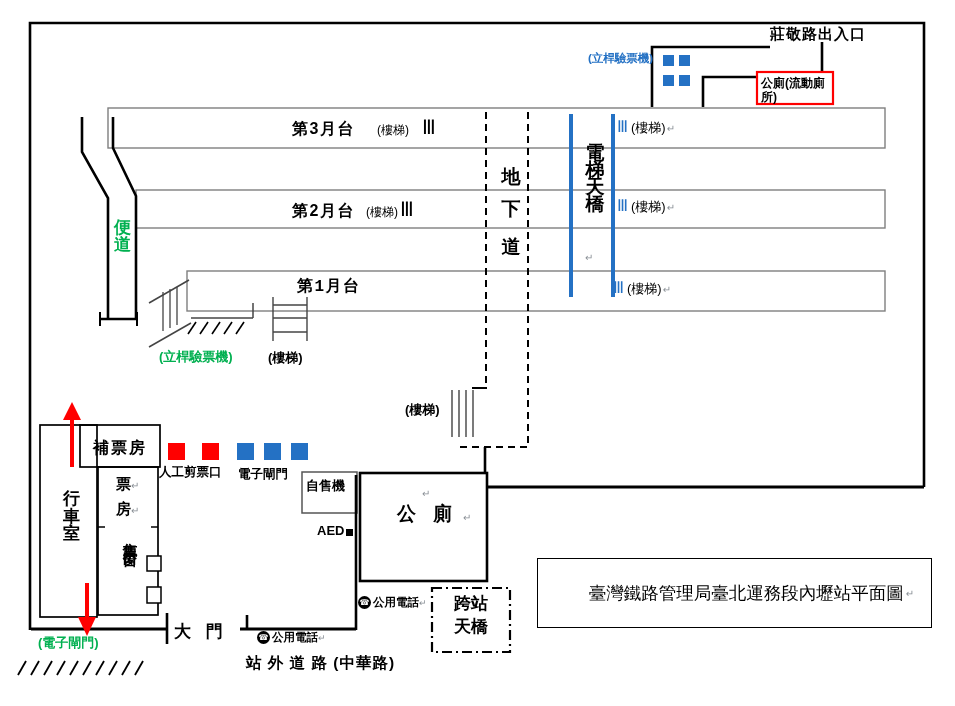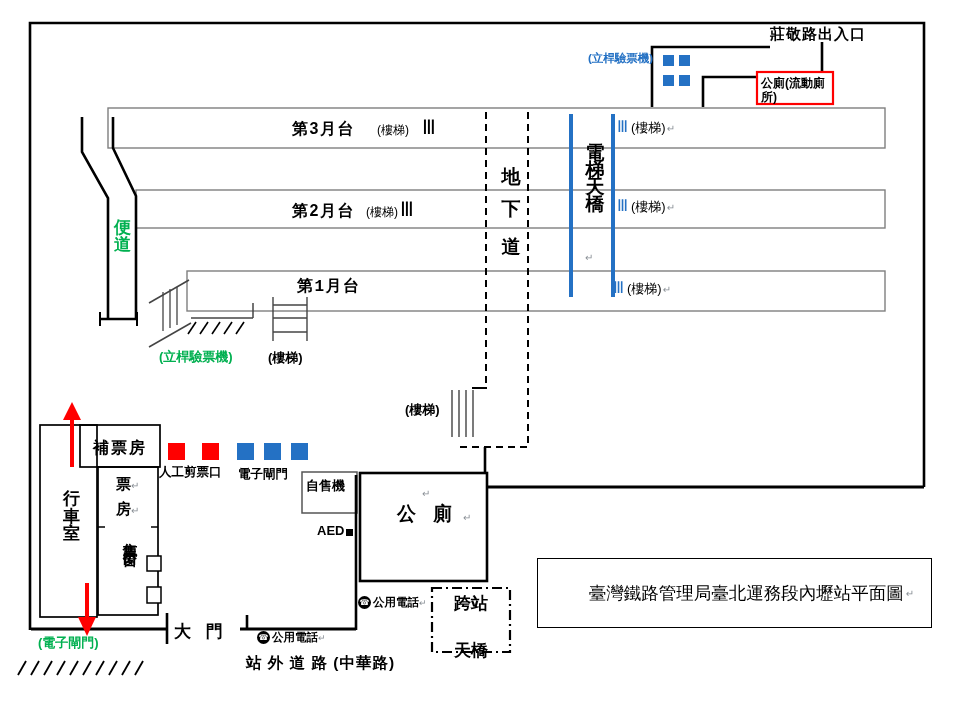--- a/index.html
+++ b/index.html
@@ -194,21 +194,21 @@
     <span class="retmark" style="font-size:9px;">↵</span>
   </div>
   <div class="abs" style="left:257px;top:630px;display:flex;align-items:center;">
     <span class="phone-ic">☎</span>
     <span class="b" style="font-size:11.5px;">公用電話</span>
     <span class="retmark" style="font-size:9px;">↵</span>
   </div>
 
   <div class="abs" style="left:433px;top:592px;width:76px;text-align:center;line-height:23px;">
     <div class="b" style="font-size:17px;">跨站</div>
-    <div class="b" style="font-size:17px;margin-top:24px;">天橋</div>
+    <div class="b" style="font-size:17px;">天橋</div>
   </div>
 
   <div class="abs b" style="left:174px;top:620px;font-size:17px;letter-spacing:5px;">大 門</div>
   <div class="abs b green" style="left:38px;top:634px;font-size:13px;">(電子閘門)</div>
   <div class="abs b" style="left:246px;top:653px;font-size:15.5px;letter-spacing:1px;">站 外 道 路 (中華路)</div>
 
   <div class="abs caption-box" style="left:537px;top:558px;width:393px;height:68px;">
     <span style="font-family:'Liberation Serif',serif;font-size:17.5px;margin-left:34px;">臺灣鐵路管理局臺北運務段內壢站平面圖</span>
     <span class="retmark" style="font-size:10px;margin-left:2px;">↵</span>
   </div>

